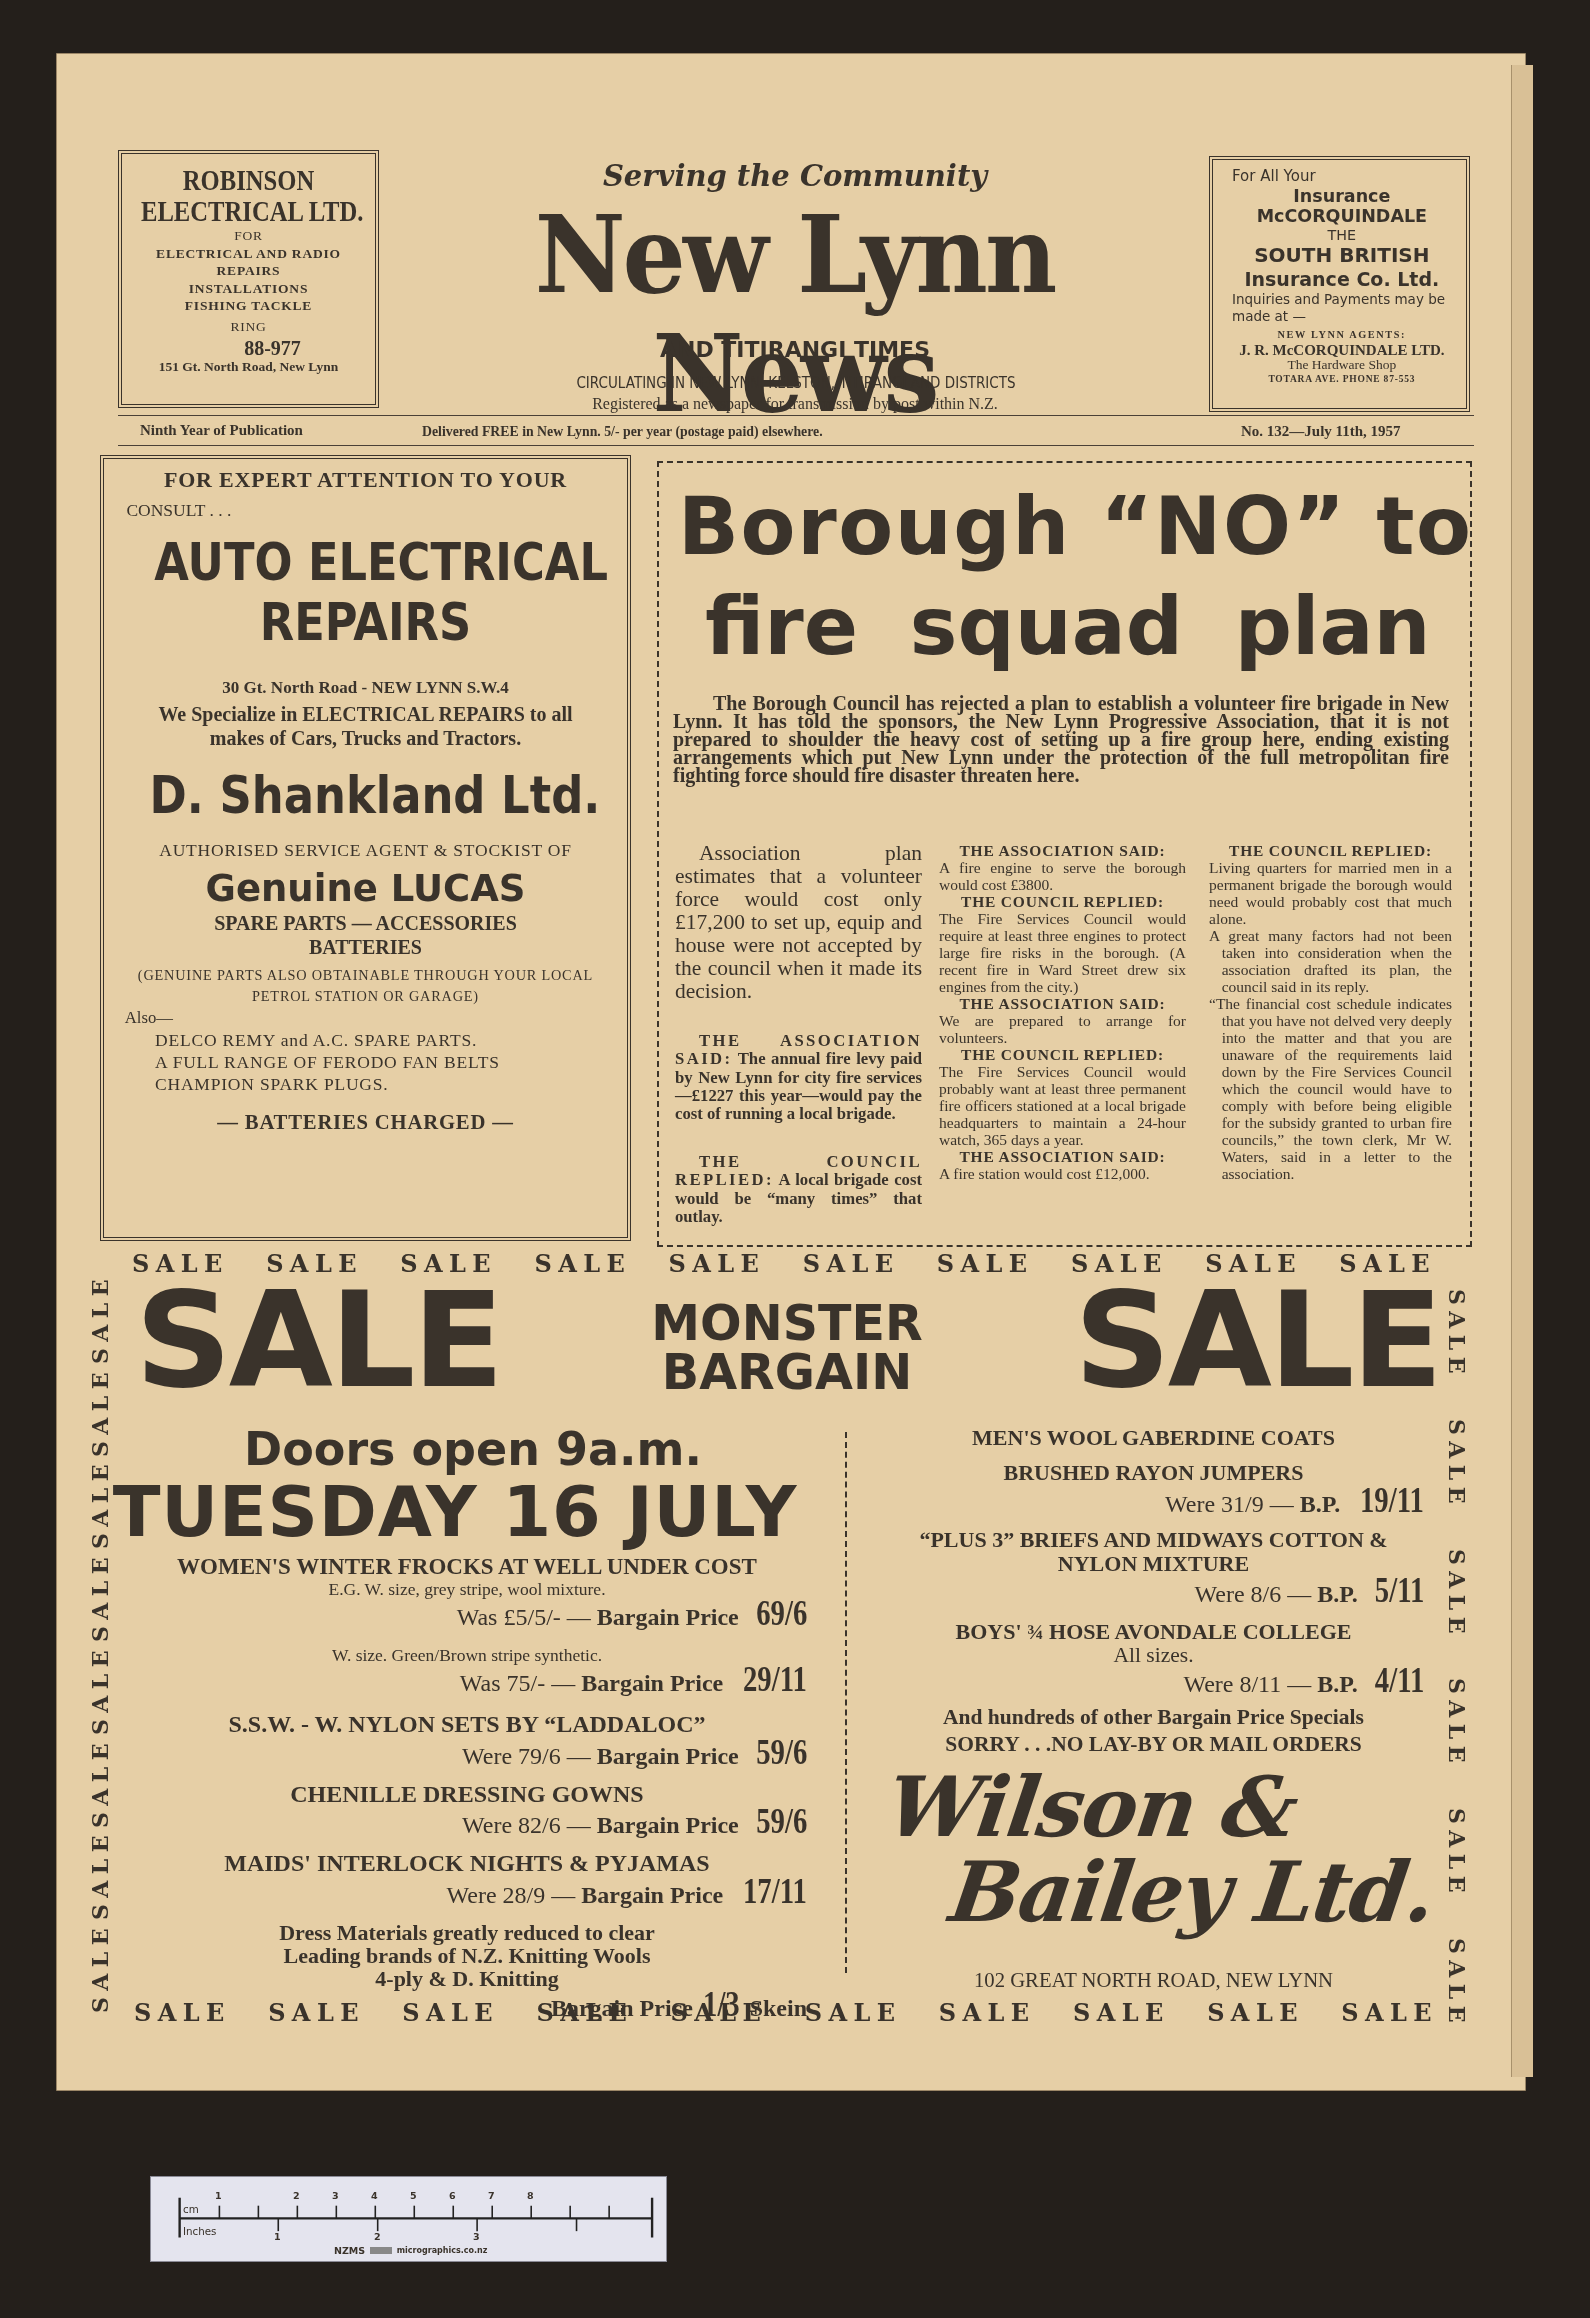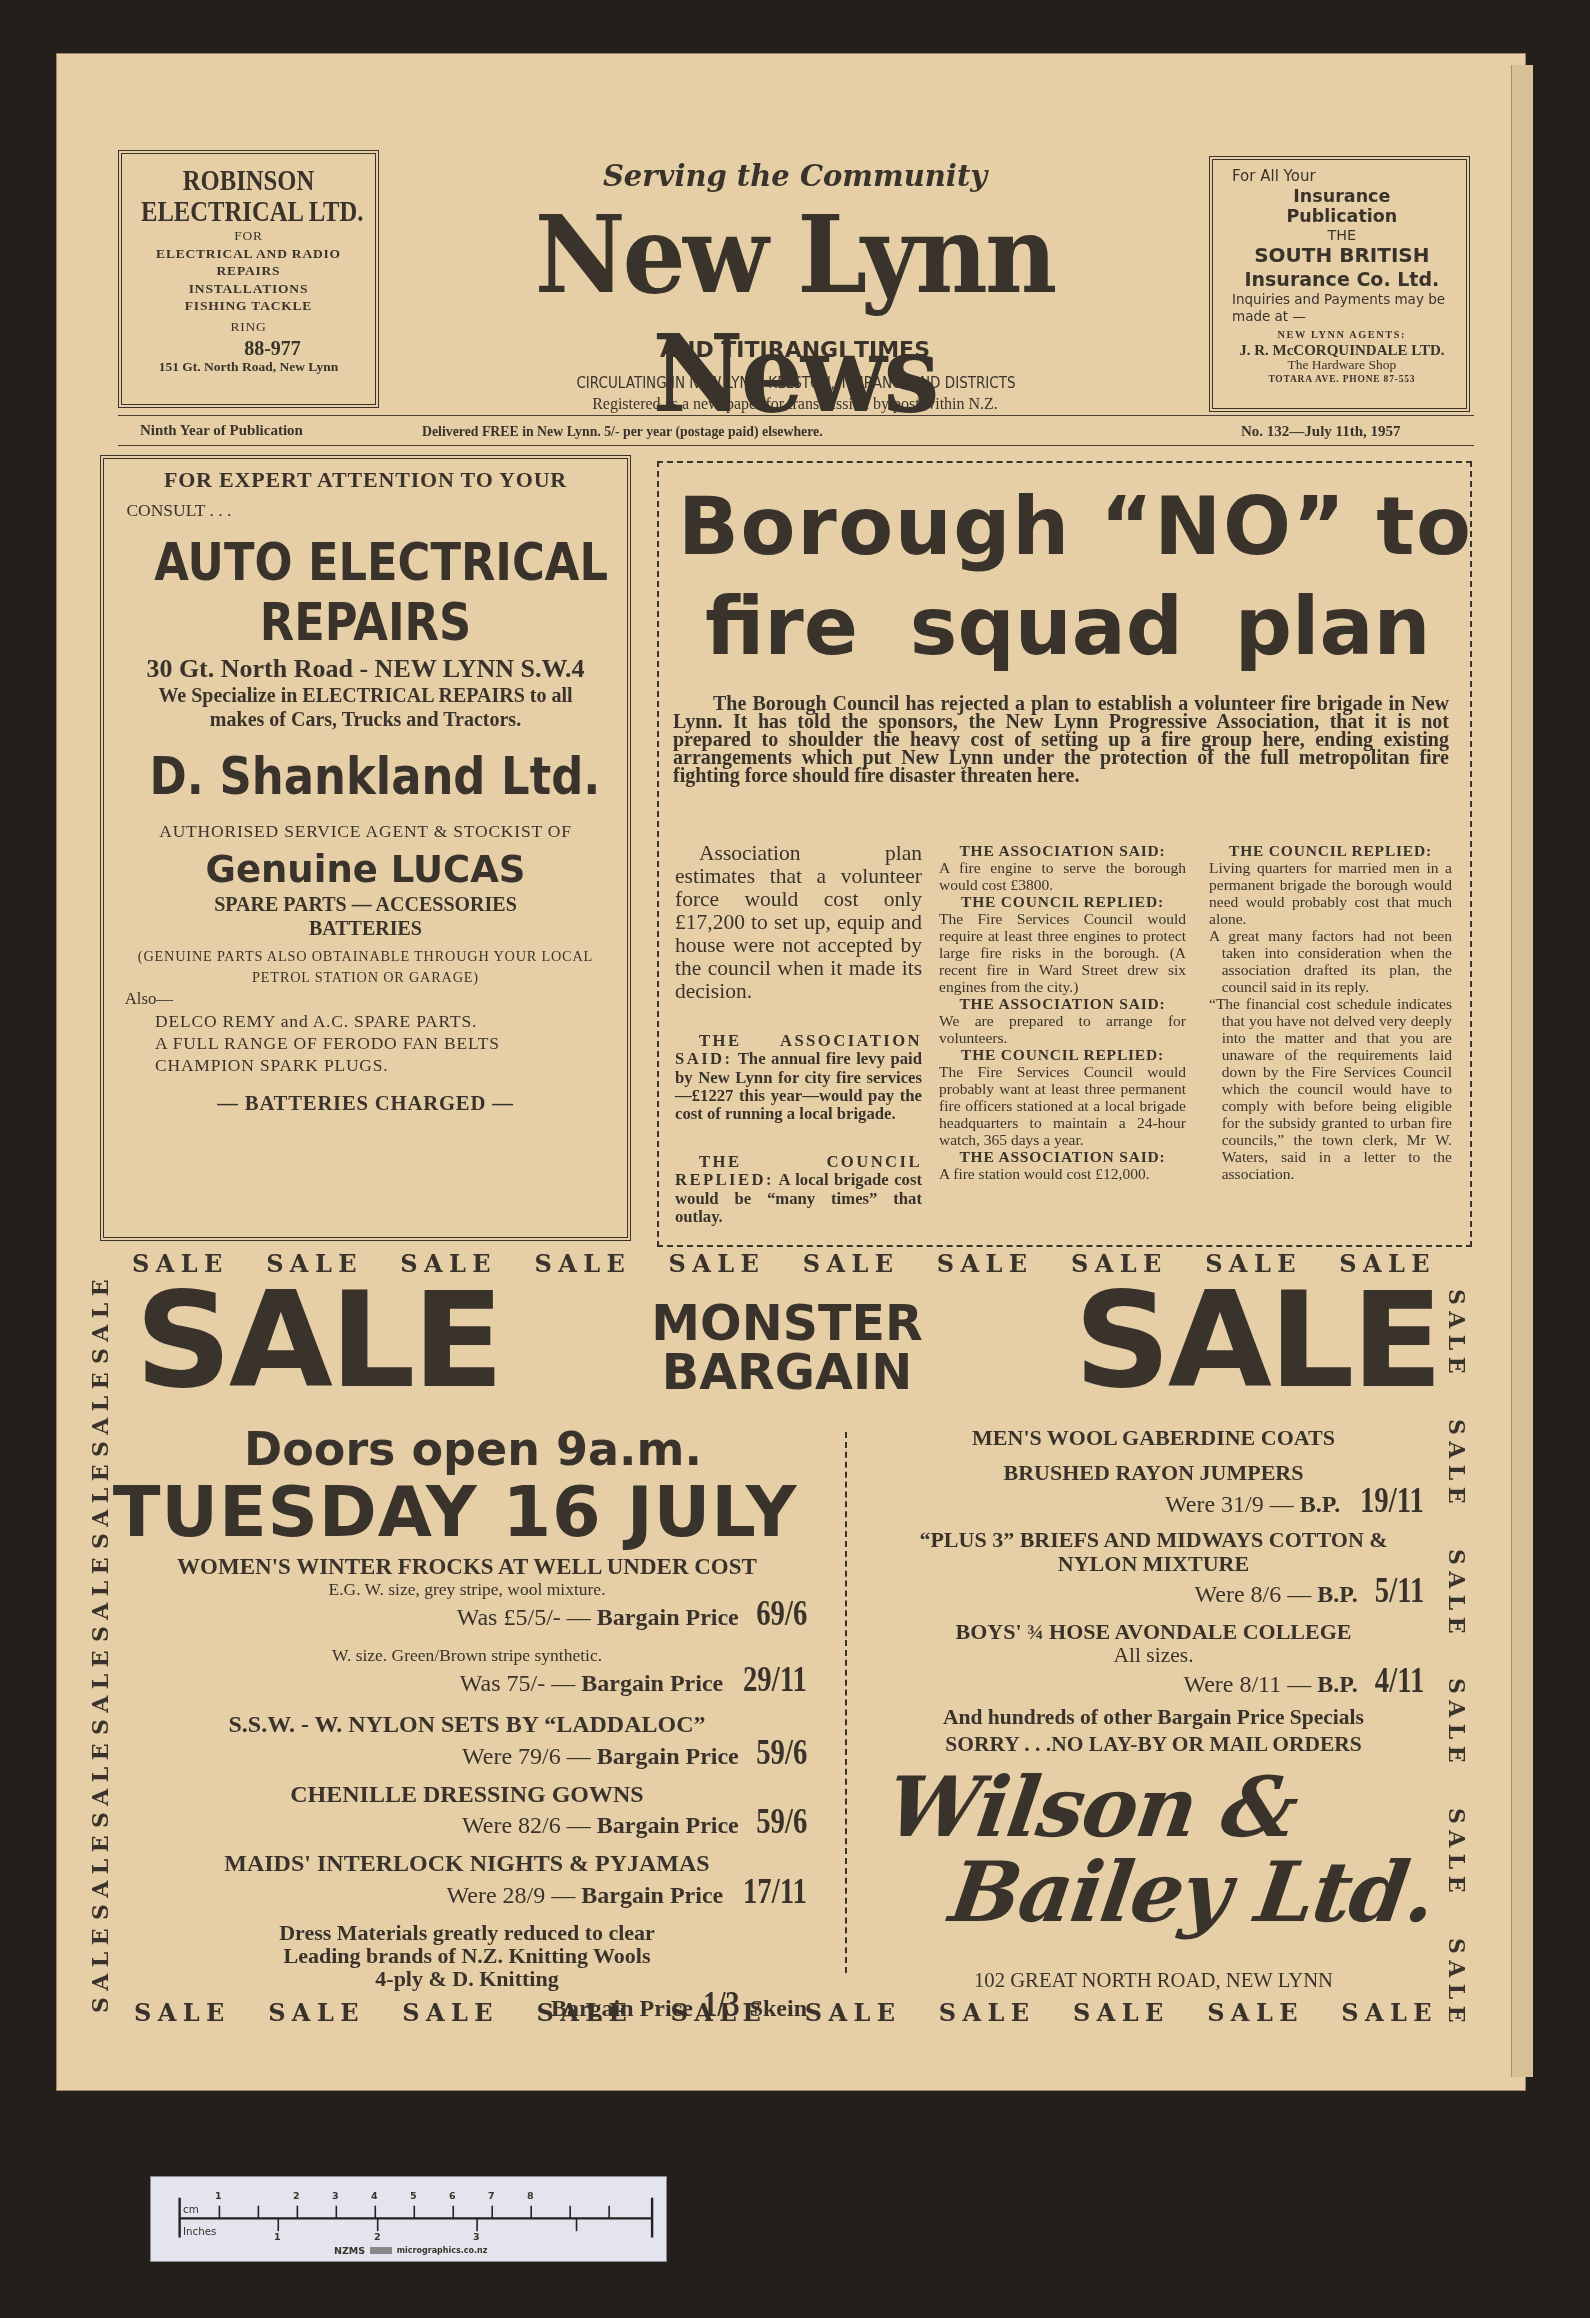--- a/index.html
+++ b/index.html
@@ -58,21 +58,21 @@
 
 <div class="abs c" style="left:477px; top:159px; width:636px; font-family:'DejaVu Serif',serif; font-style:italic; font-weight:bold; font-size:29px;">Serving the Community</div>
 <div class="abs c" style="left:385px; top:195px; width:819px; font-family:'DejaVu Serif',serif; font-weight:bold; font-size:107px; line-height:119px; letter-spacing:-3.2px; transform:scaleX(0.93);">New Lynn News</div>
 <div class="abs c sansb" style="left:477px; top:337px; width:636px; font-size:22px;">AND TITIRANGI TIMES</div>
 <div class="abs c sans" style="left:430px; top:374px; width:732px; font-size:15px; transform:scaleX(0.9);">CIRCULATING IN NEW LYNN, KELSTON, TITIRANGI   AND DISTRICTS</div>
 <div class="abs c serif" style="left:445px; top:395px; width:700px; font-size:16px;">Registered as a newspaper for transmission by post within N.Z.</div>
 
 <div class="abs box dbl" style="left:1209px; top:156px; width:261px; height:256px; border-width:4px; padding:8px 14.3px 0 19px;">
   <div class="sans" style="font-size:15px; line-height:17.5px;">For All Your</div>
   <div class="sansb c" style="font-size:17.5px; line-height:20.7px;">Insurance</div>
-  <div class="sansb c" style="font-size:17.5px; line-height:20.7px;">Publication</div>
+  <div class="sansb c" style="font-size:17.5px; line-height:20.7px;">McCORQUINDALE</div>
   <div class="sans c" style="font-size:14.3px; line-height:16px;">THE</div>
   <div class="sansb c" style="font-size:20px; line-height:24px; white-space:nowrap;">SOUTH BRITISH</div>
   <div class="sansb c" style="font-size:19px; line-height:24px; white-space:nowrap;">Insurance Co. Ltd.</div>
   <div class="sans" style="font-size:13.5px; line-height:17.5px;">Inquiries and Payments may be made at —</div>
   <div class="serif b c" style="font-size:10.3px; line-height:16px; letter-spacing:1.6px; margin-top:1px;">NEW LYNN AGENTS:</div>
   <div class="serif b c" style="font-size:15px; line-height:14.3px; white-space:nowrap;">J. R. McCORQUINDALE LTD.</div>
   <div class="serif c" style="font-size:13.5px; line-height:16px;">The Hardware Shop</div>
   <div class="serif b c" style="font-size:9.5px; line-height:12.7px; letter-spacing:0.8px; white-space:nowrap;">TOTARA AVE.   PHONE 87-553</div>
 </div>
 
@@ -80,21 +80,21 @@
 <div class="abs serif b" style="left:140px; top:422px; font-size:15px;">Ninth Year of Publication</div>
 <div class="abs serif b" style="left:422px; top:423px; font-size:15px; transform:scaleX(0.92); transform-origin:left;">Delivered FREE in New Lynn.  5/- per year (postage paid) elsewhere.</div>
 <div class="abs serif b" style="left:1241px; top:423px; font-size:15px;">No. 132—July 11th, 1957</div>
 <div class="hr" style="left:118px; top:445px; width:1356px;"></div>
 
 <div class="abs box dbl serif c" style="left:100px; top:455px; width:531px; height:786px; border-width:4px; padding:6px 16px 0 16px;">
   <div class="b" style="font-size:22px; letter-spacing:0.8px; line-height:29px;">FOR EXPERT ATTENTION TO YOUR</div>
   <div style="font-size:17.5px; text-align:left; line-height:32px; padding-left:6.4px;">CONSULT . . .</div>
   <div class="sansb" style="font-size:52px; line-height:62px; margin-top:4.8px; transform:scaleX(0.86); white-space:nowrap;">AUTO ELECTRICAL</div>
   <div class="sansb" style="font-size:52px; line-height:59px; transform:scaleX(0.86);">REPAIRS</div>
-  <div class="b" style="font-size:26px; line-height:29px; margin-top:2px; white-space:nowrap;">30 Gt. North Road - NEW LYNN S.W.4</div>
+  <div class="b" style="font-size:17px; line-height:29px; margin-top:21px; white-space:nowrap;">30 Gt. North Road - NEW LYNN S.W.4</div>
   <div class="b" style="font-size:20px; line-height:24px; padding:0 11px;">We Specialize in ELECTRICAL REPAIRS to all makes of Cars, Trucks and Tractors.</div>
   <div class="sansb" style="font-size:51px; line-height:76px; margin-top:8px; transform:scaleX(0.88); white-space:nowrap;">D. Shankland Ltd.</div>
   <div style="font-size:17.5px; line-height:32px; letter-spacing:0.8px; white-space:nowrap;">AUTHORISED SERVICE AGENT &amp; STOCKIST OF</div>
   <div class="sansb" style="font-size:37px; line-height:45px;">Genuine LUCAS</div>
   <div class="b" style="font-size:20px; line-height:24px;">SPARE PARTS — ACCESSORIES</div>
   <div class="b" style="font-size:20px; line-height:25.5px;">BATTERIES</div>
   <div style="font-size:14.3px; line-height:20.7px; letter-spacing:0.8px; margin-top:4.8px; padding:0 8px;">(GENUINE PARTS ALSO OBTAINABLE THROUGH YOUR LOCAL PETROL STATION OR GARAGE)</div>
   <div style="font-size:16.7px; text-align:left; line-height:22px; padding-left:4.8px;">Also—</div>
   <div style="font-size:17.5px; text-align:left; line-height:22px; padding-left:35px; letter-spacing:0.8px;">DELCO REMY and A.C. SPARE PARTS.</div>
   <div style="font-size:17.5px; text-align:left; line-height:22px; padding-left:35px; letter-spacing:0.8px;">A FULL RANGE OF FERODO FAN BELTS</div>

